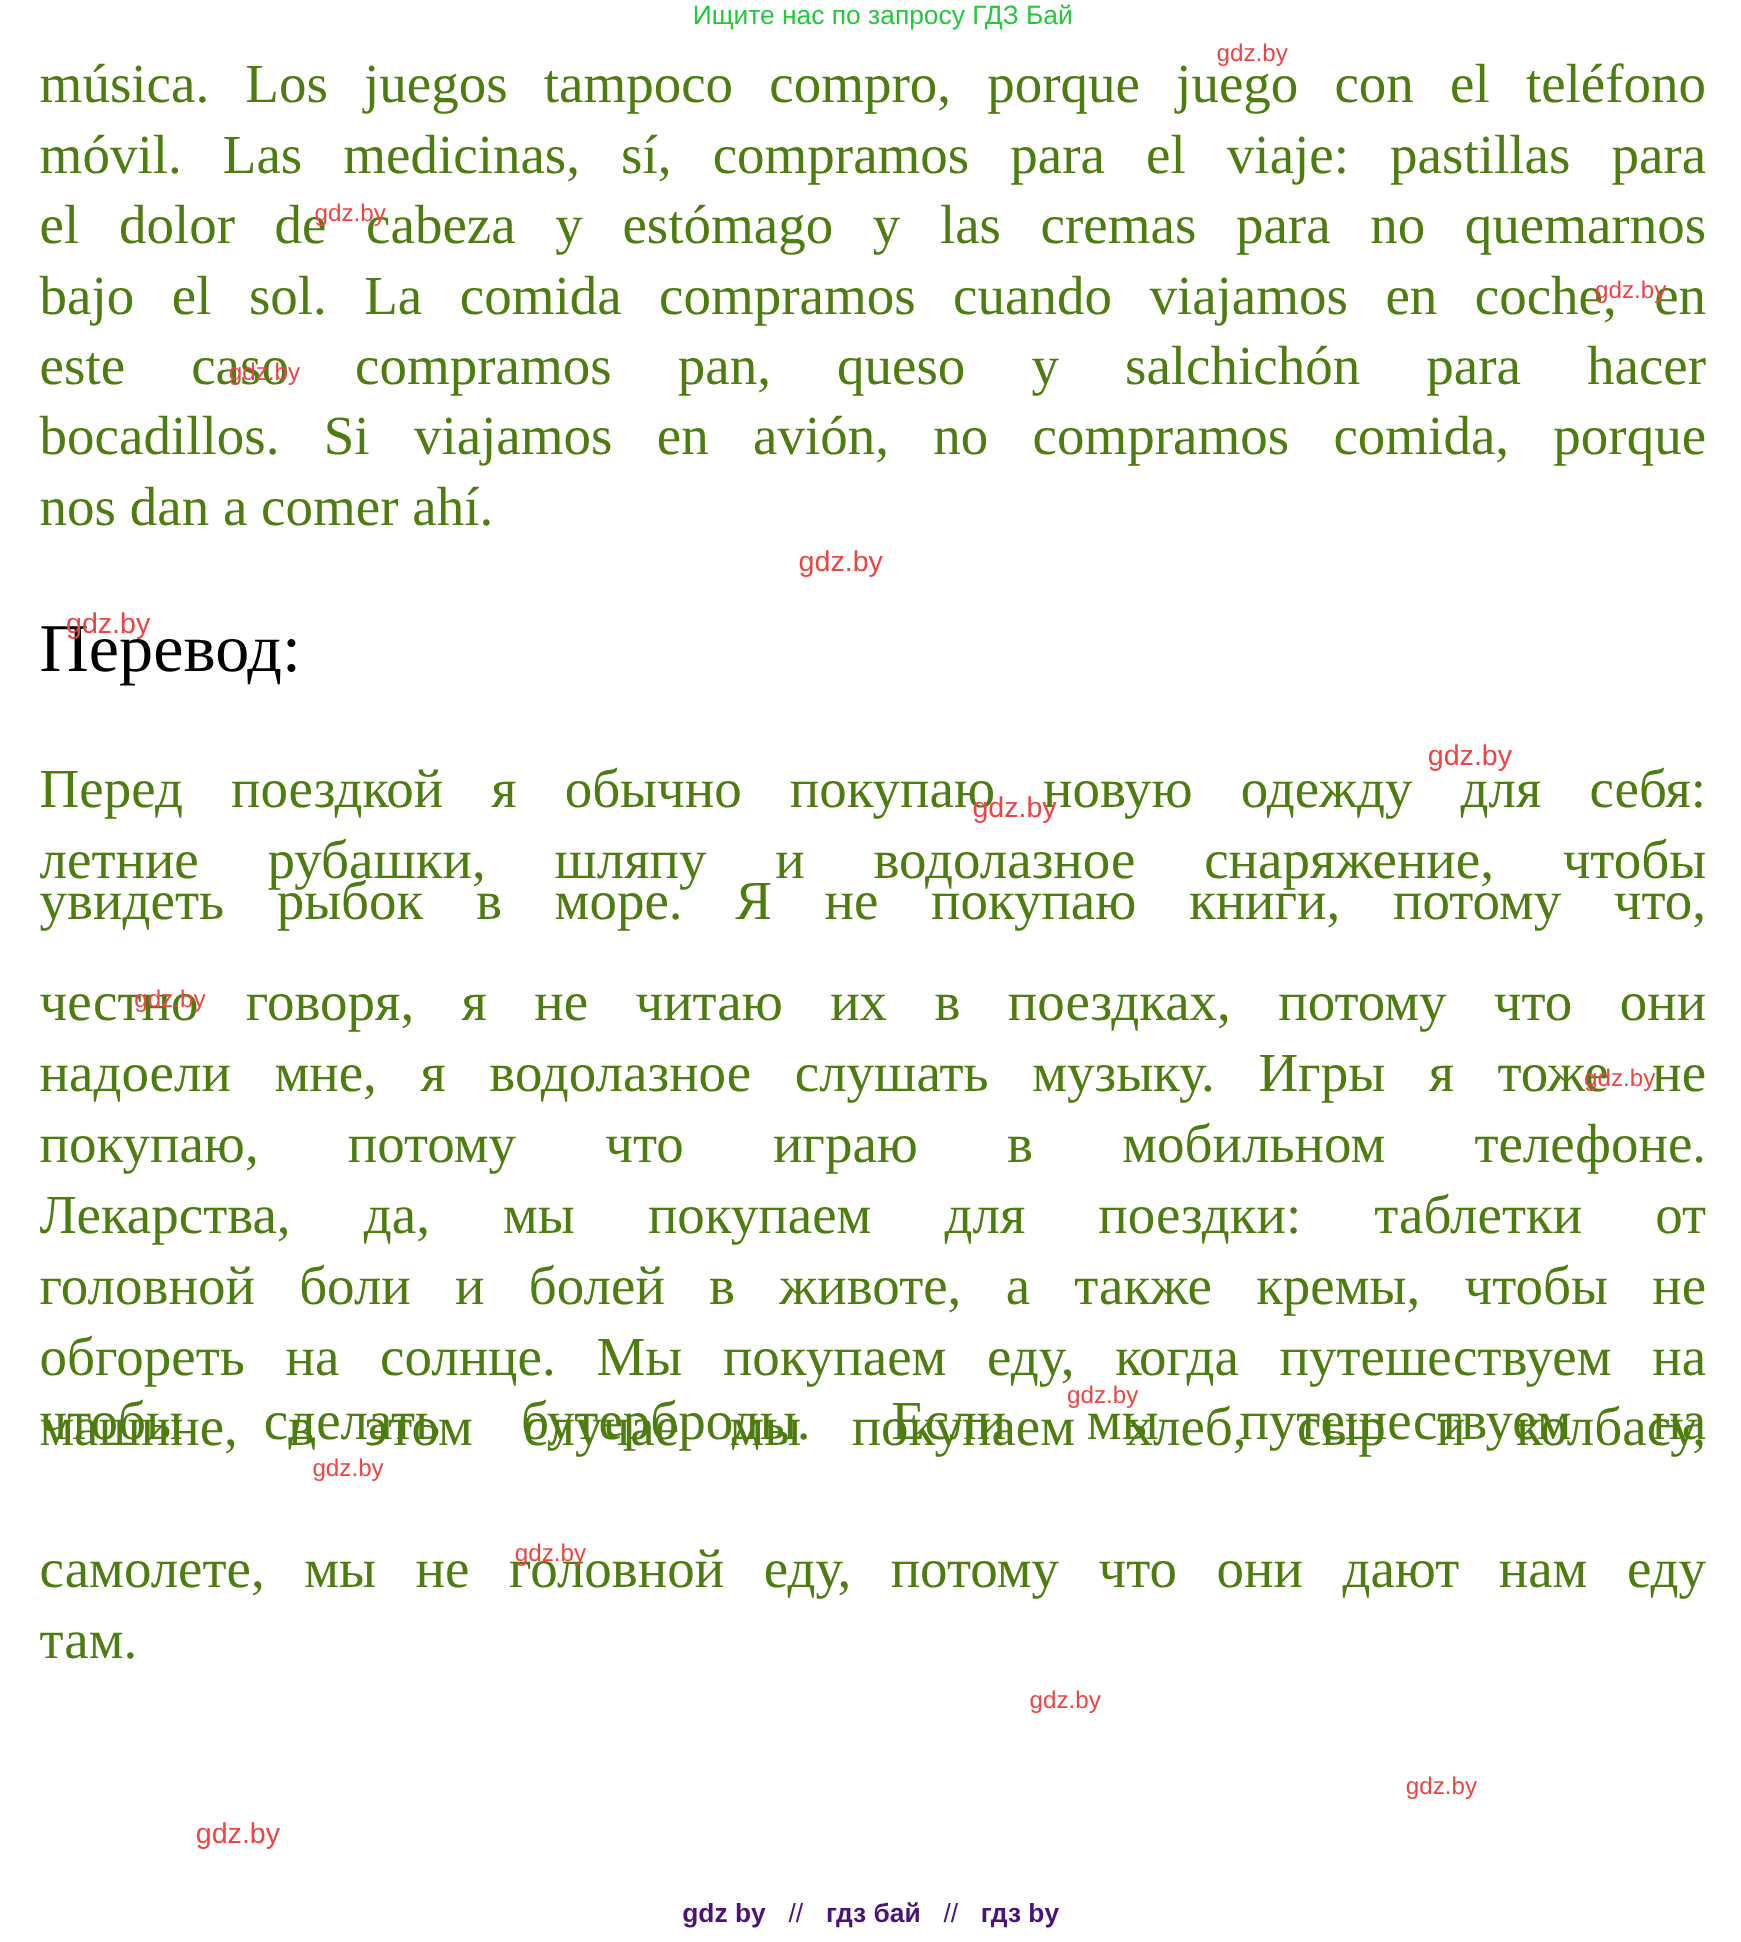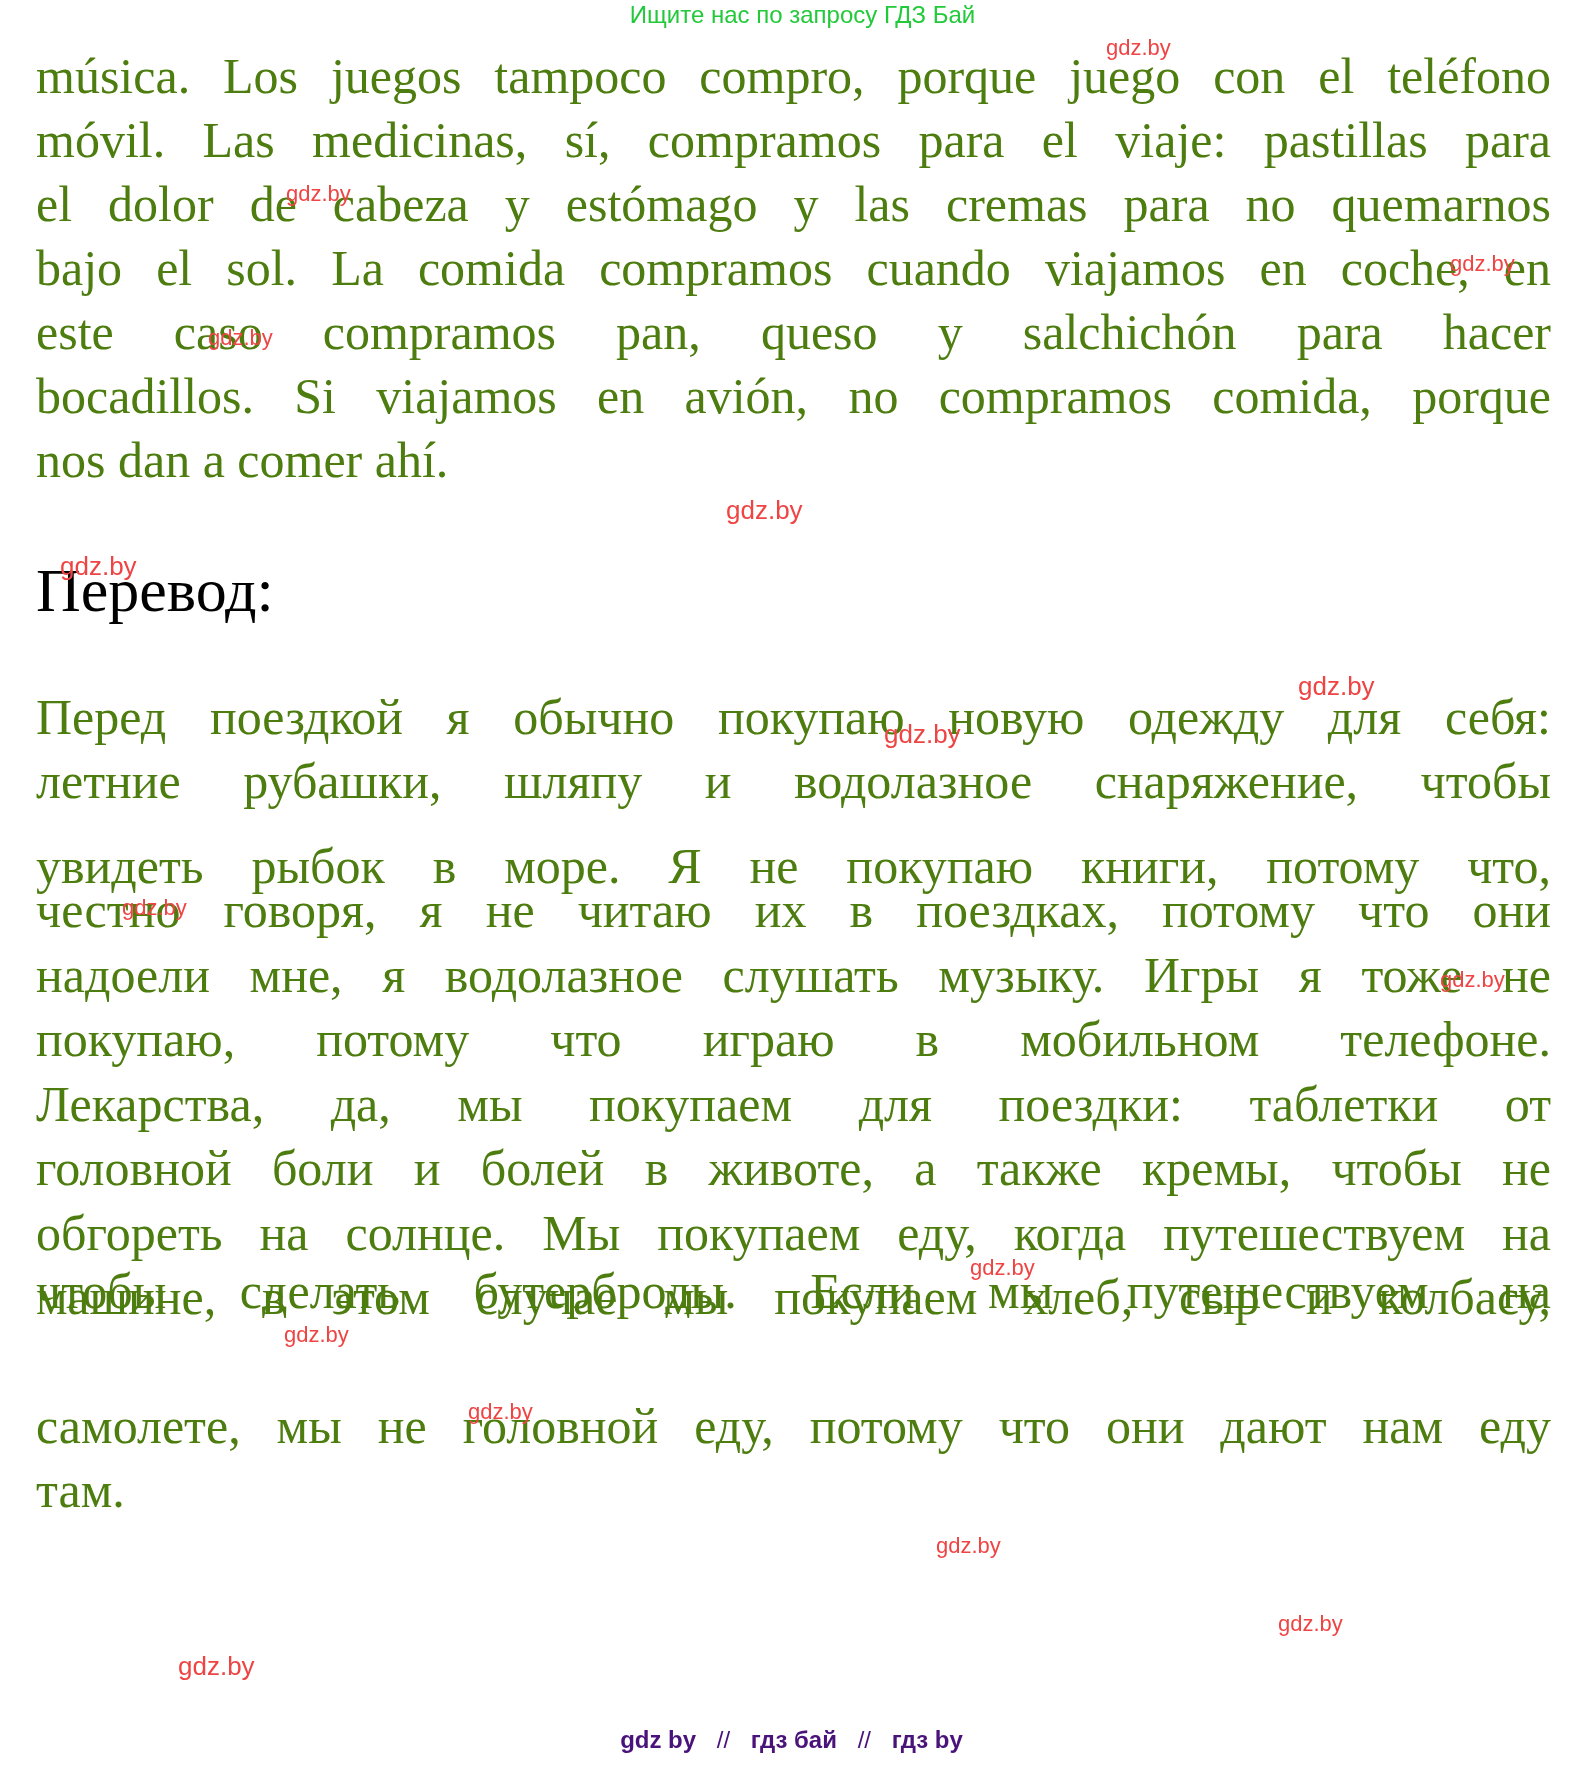--- a/index.html
+++ b/index.html
@@ -46,21 +46,21 @@
   <div class="line" style="top:302px">este caso compramos pan, queso y salchichón para hacer</div>
   <div class="line" style="top:366px">bocadillos. Si viajamos en avión, no compramos comida, porque</div>
   <div class="line last" style="top:430px">nos dan a comer ahí.</div>
 </div>
 
 <div class="heading" style="top:560px">Перевод:</div>
 
 <div>
   <div class="line" style="top:687px">Перед поездкой я обычно покупаю новую одежду для себя:</div>
   <div class="line" style="top:751px">летние рубашки, шляпу и водолазное снаряжение, чтобы</div>
-  <div class="line" style="top:836px">увидеть рыбок в море. Я не покупаю книги, потому что,</div>
+  <div class="line" style="top:788px">увидеть рыбок в море. Я не покупаю книги, потому что,</div>
   <div class="line" style="top:880px">честно говоря, я не читаю их в поездках, потому что они</div>
   <div class="line" style="top:945px">надоели мне, я водолазное слушать музыку. Игры я тоже не</div>
   <div class="line" style="top:1009px">покупаю, потому что играю в мобильном телефоне.</div>
   <div class="line" style="top:1074px">Лекарства, да, мы покупаем для поездки: таблетки от</div>
   <div class="line" style="top:1138px">головной боли и болей в животе, а также кремы, чтобы не</div>
   <div class="line" style="top:1203px">обгореть на солнце. Мы покупаем еду, когда путешествуем на</div>
   <div class="line" style="top:1267px">машине, в этом случае мы покупаем хлеб, сыр и колбасу,</div>
   <div class="line" style="top:1261px">чтобы сделать бутерброды. Если мы путешествуем на</div>
   <div class="line" style="top:1396px">самолете, мы не головной еду, потому что они дают нам еду</div>
   <div class="line last" style="top:1460px">там.</div>

